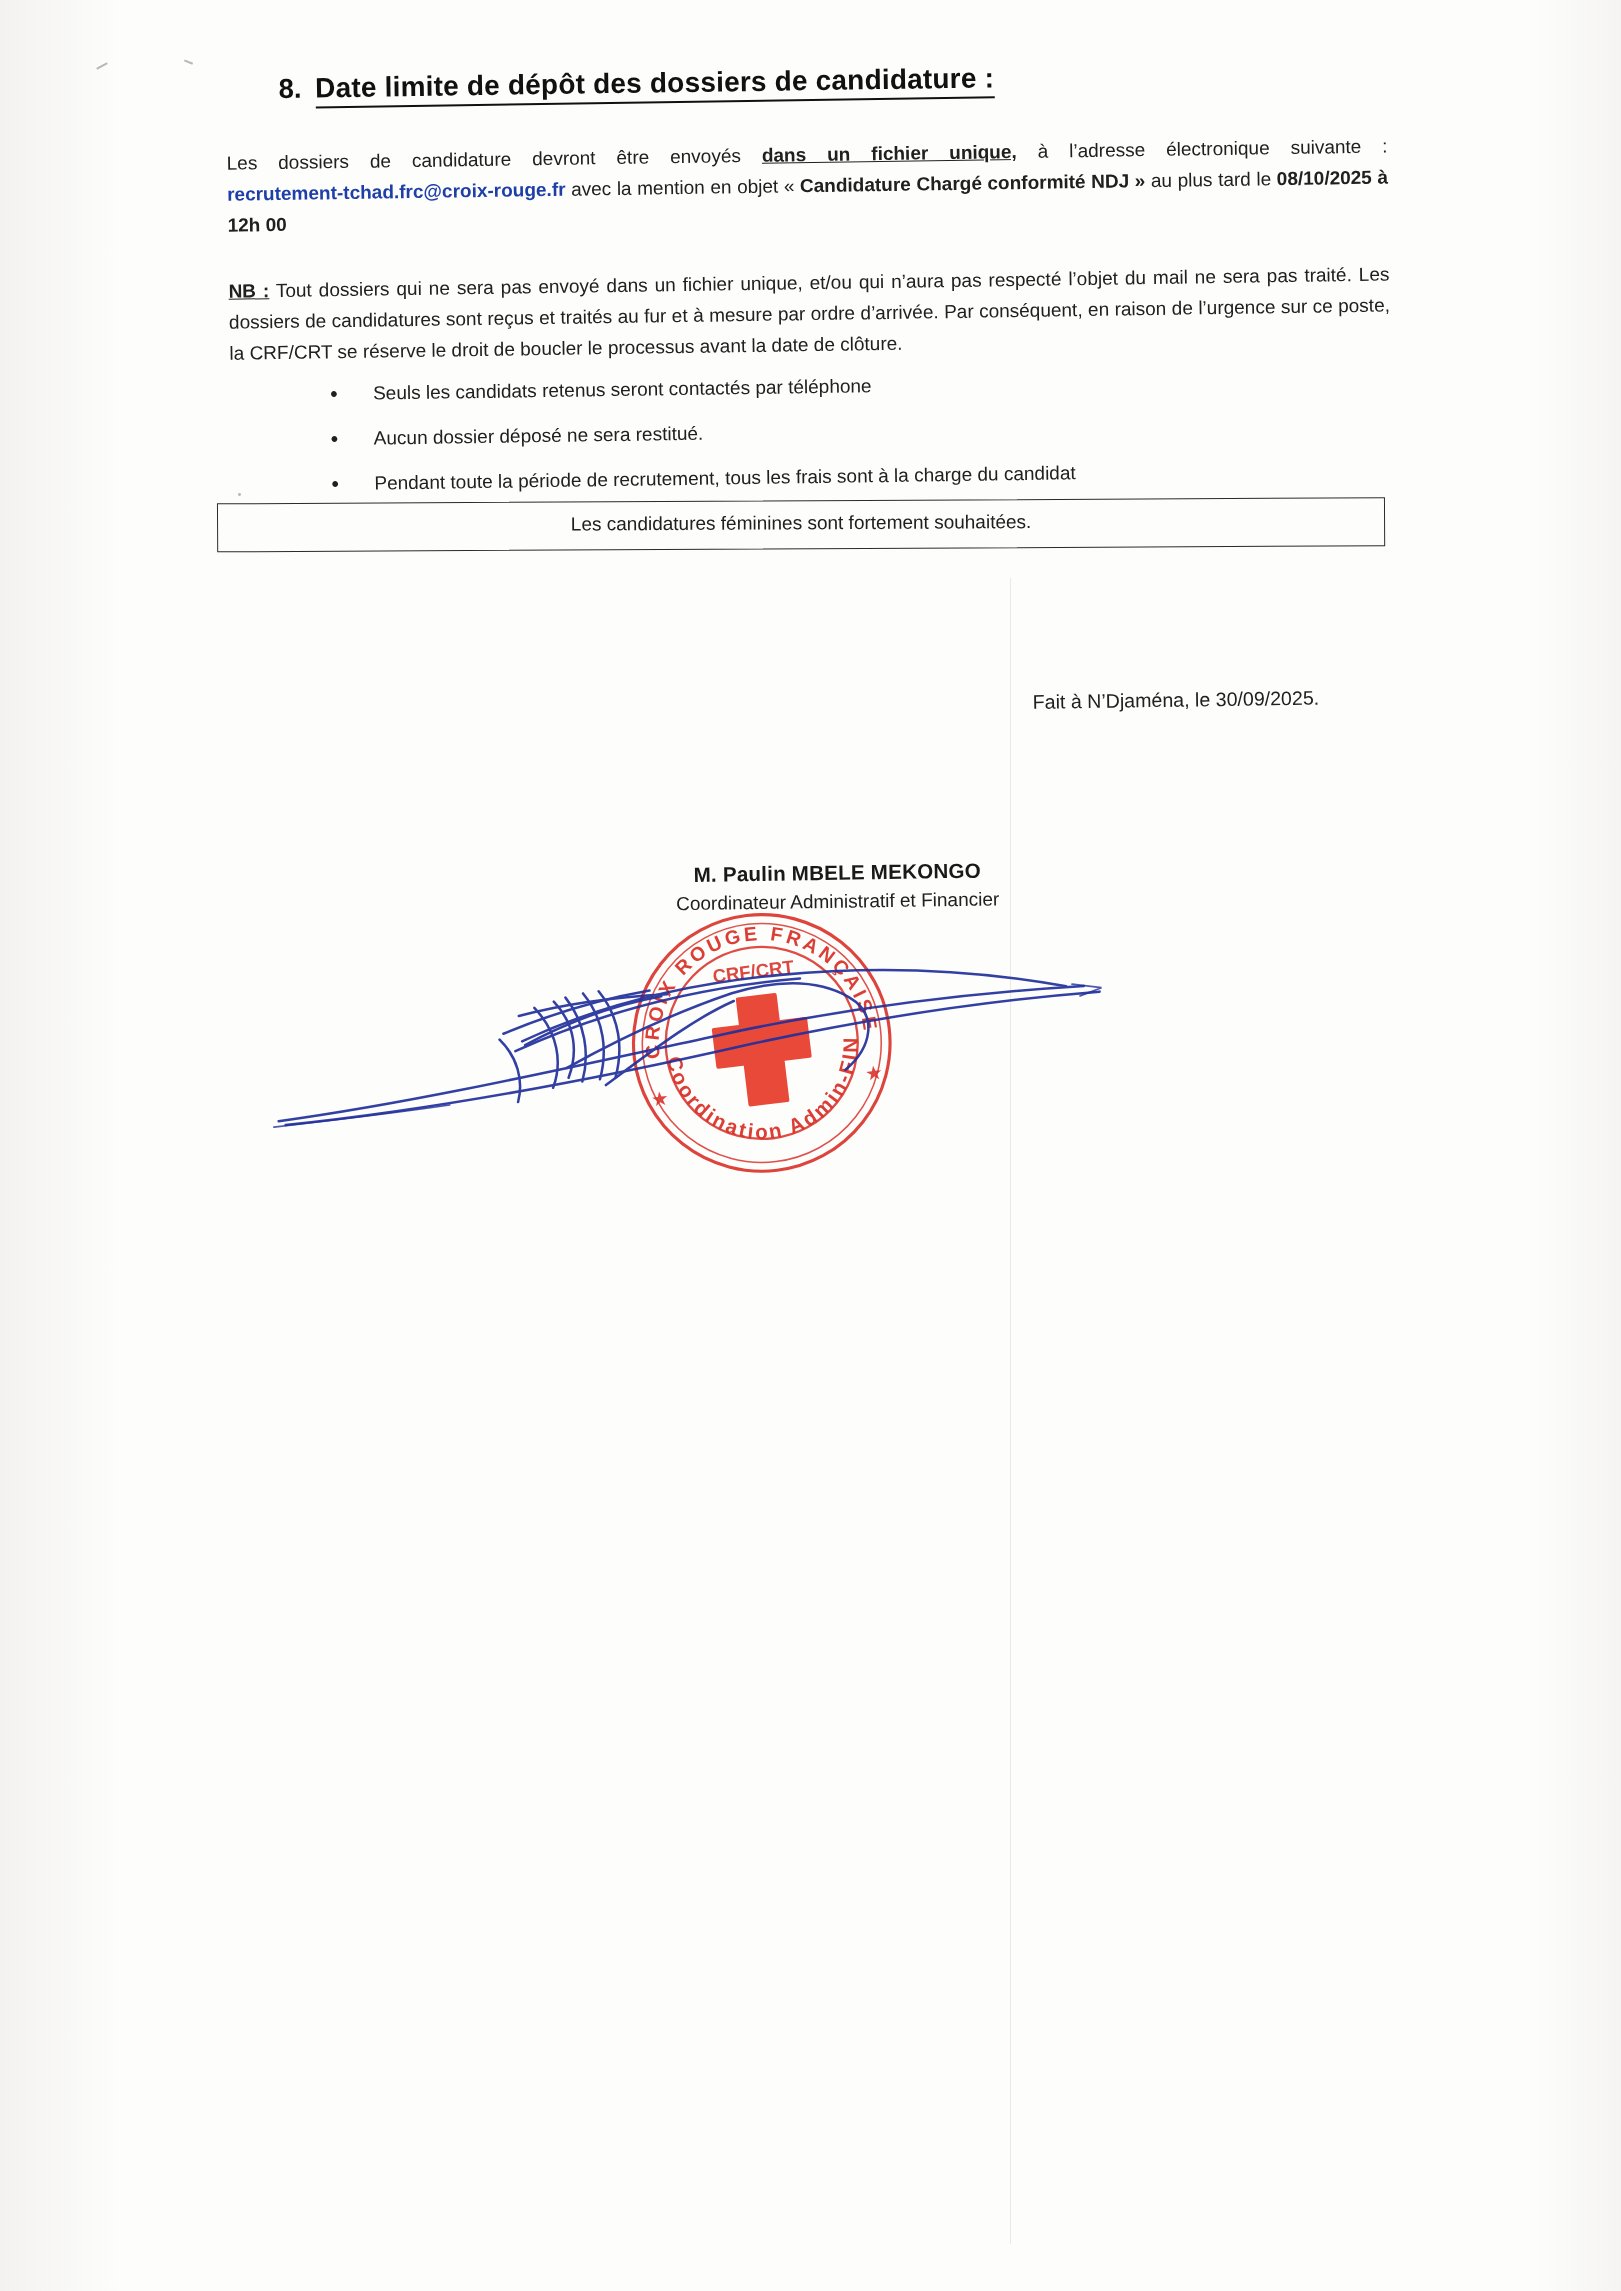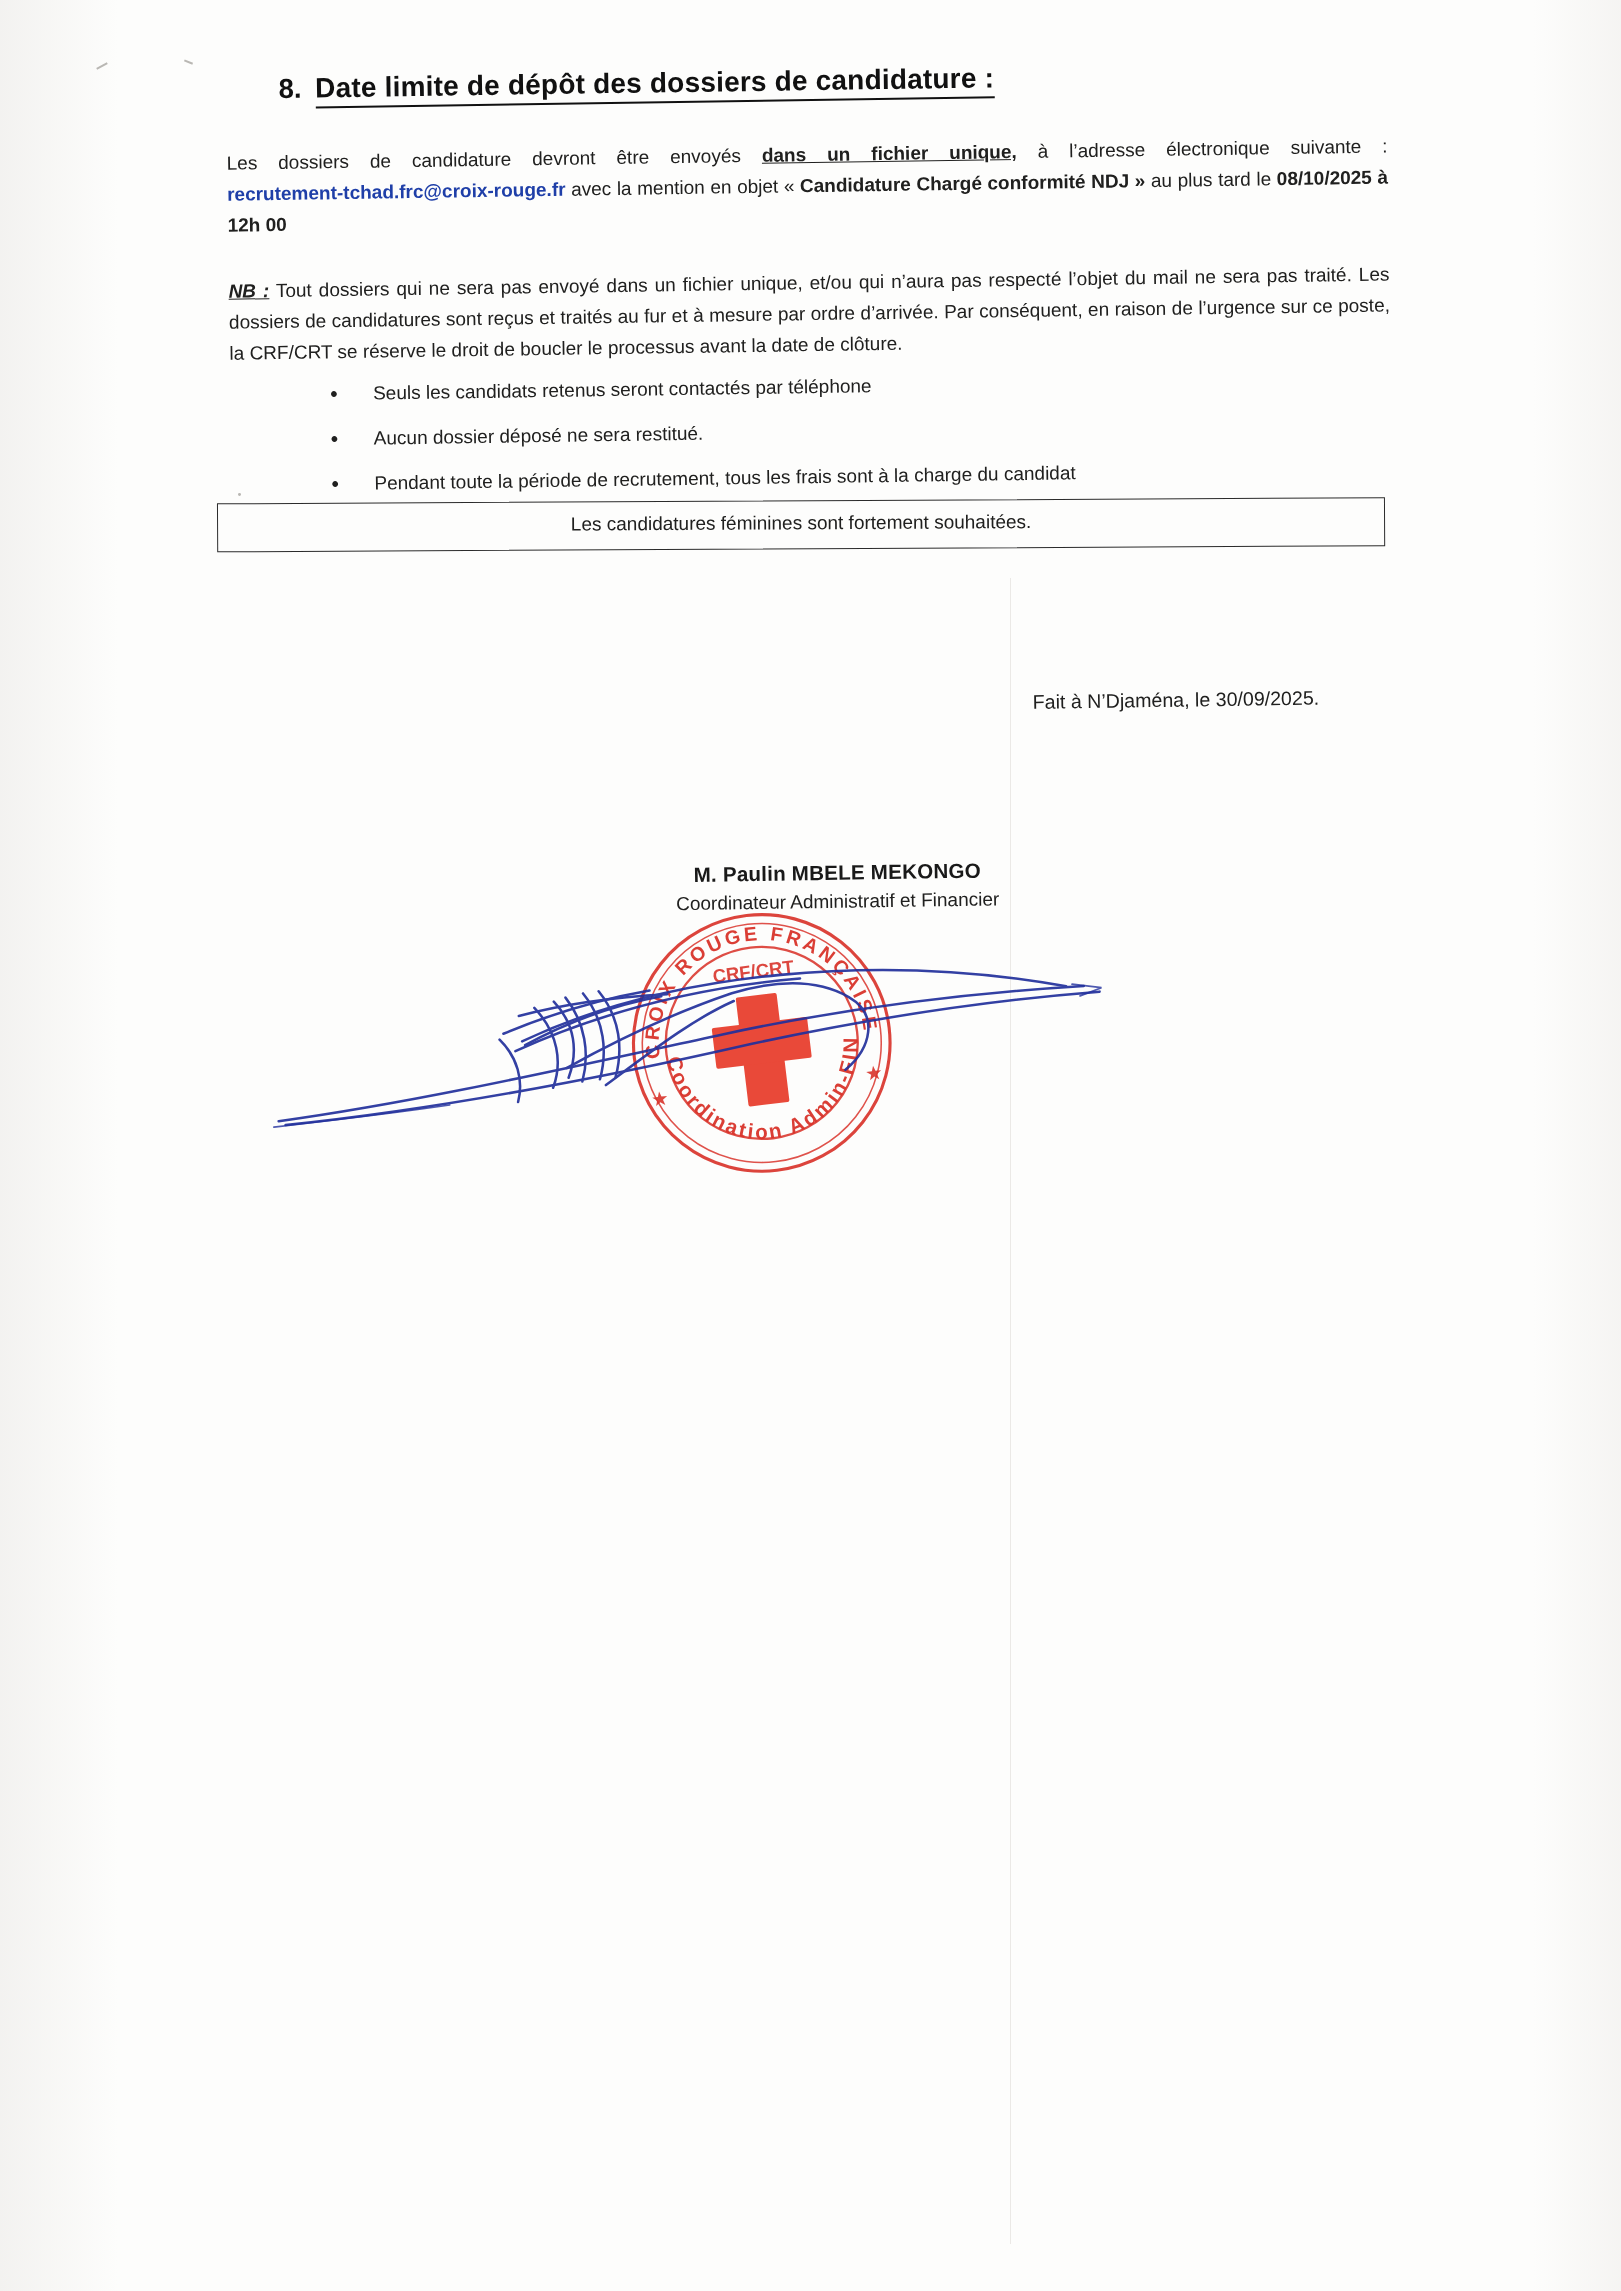--- a/index.html
+++ b/index.html
@@ -97,21 +97,20 @@
   .b-u {
     font-weight: bold;
     text-decoration: underline;
   }
   .b {
     font-weight: bold;
   }
   .nb {
     font-weight: bold;
     text-decoration: underline;
-    font-style: italic;
   }
 
   ul.bullets {
     position: absolute;
     left: 294px;
     top: 374px;
     width: 980px;
     margin: 0;
     padding: 0 0 0 39px;
     list-style: none;

